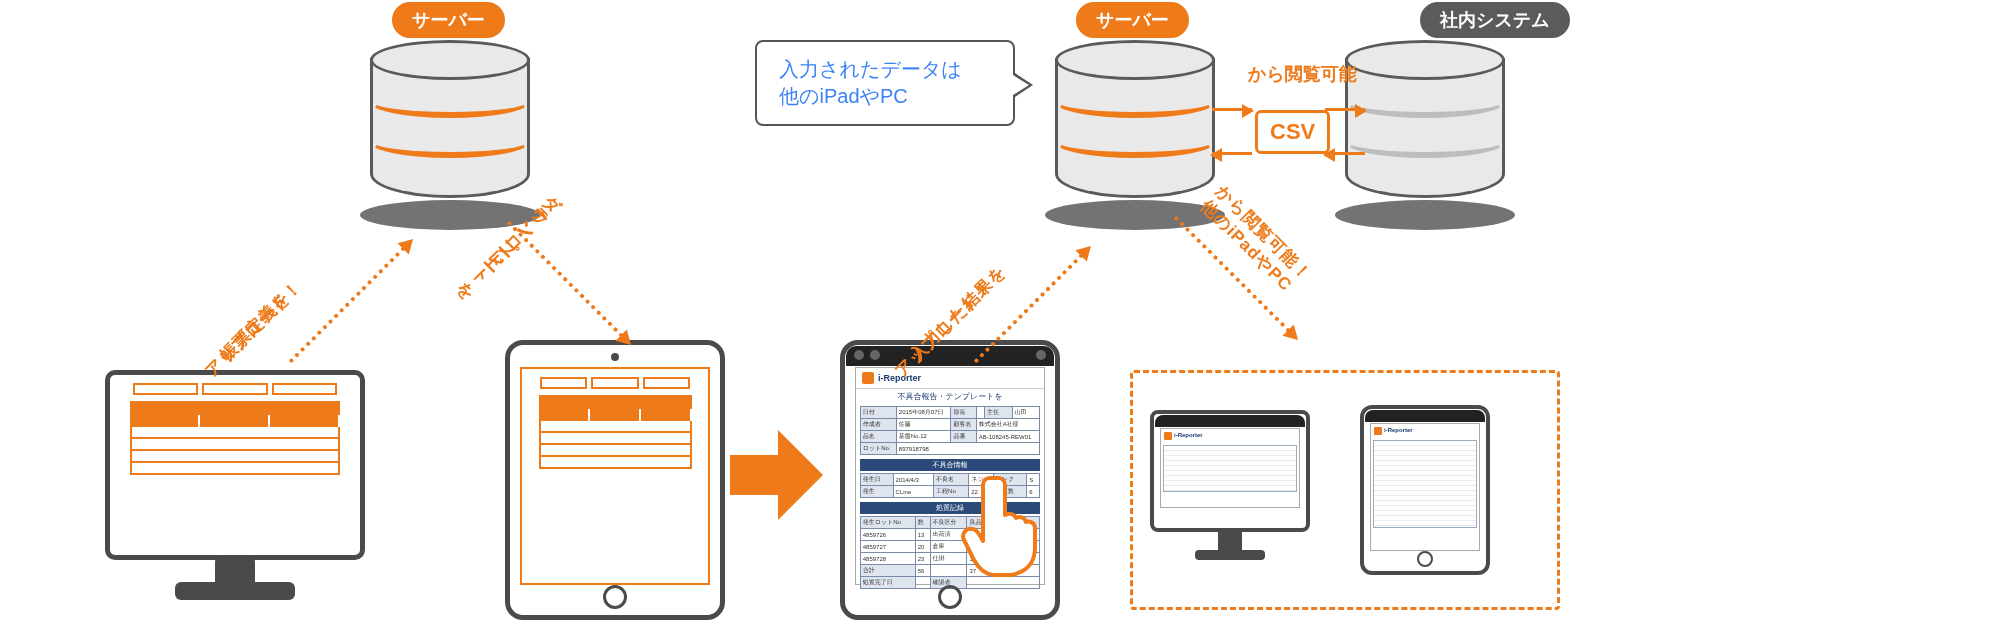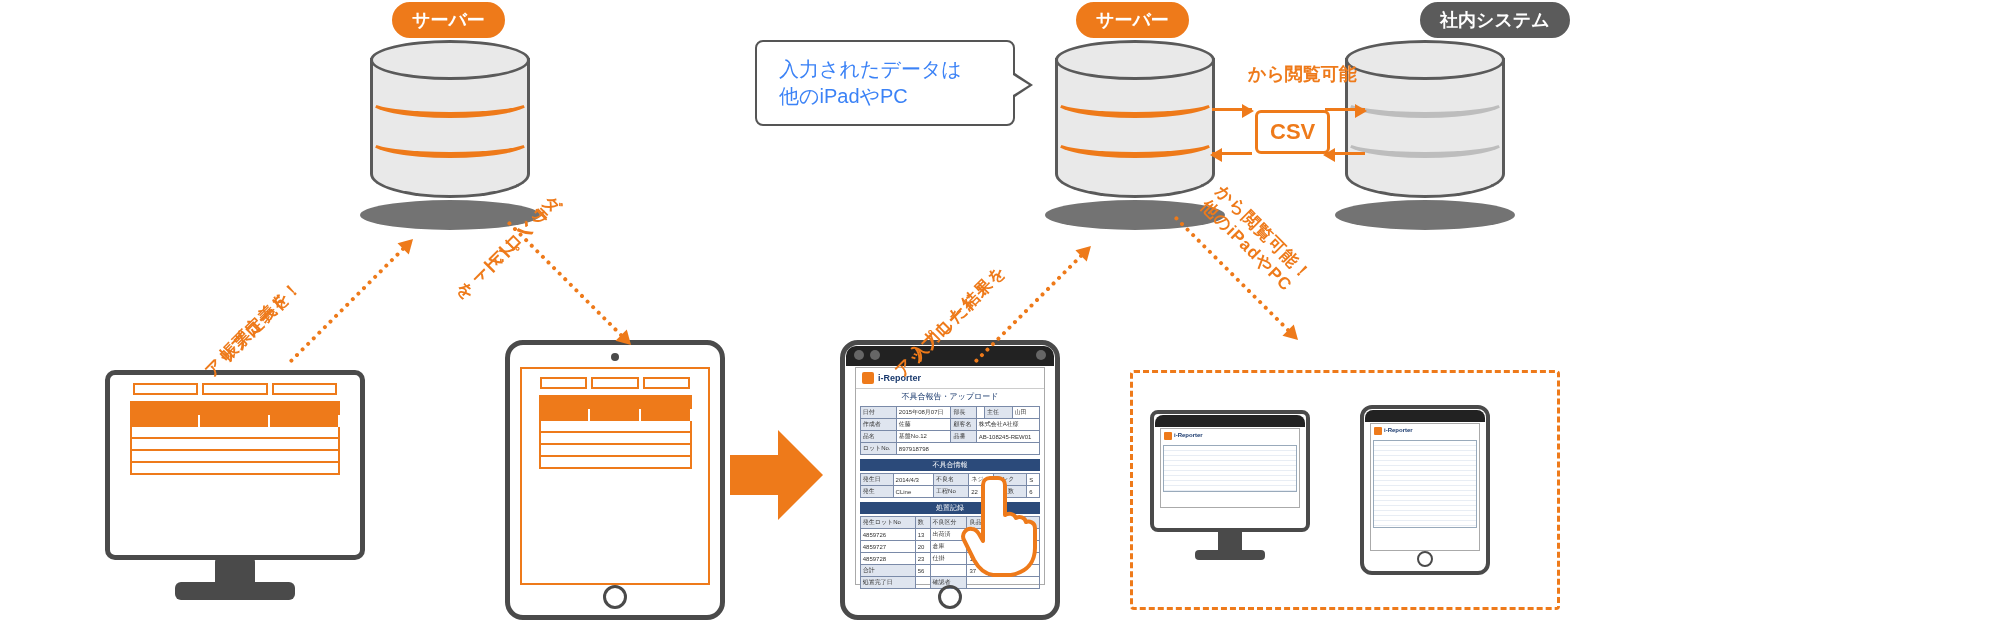--- a/index.html
+++ b/index.html
@@ -400,21 +400,21 @@
   <div class="reporter">
     <div class="topbar">
         <span class="dot" style="left:8px"></span>
         <span class="dot" style="left:24px"></span>
         <span class="dot" style="right:8px"></span>
       </div>
     <div class="brand">
         <span class="sq"></span>
         <span class="nm">i-Reporter</span>
       </div>
-    <div class="title">不具合報告・アップロード</div>
+    <div class="title">不具合報告・テンプレートを</div>
     <table>
       <tbody>
           <tr>
             <td class="h">日付</td>
             <td>2015年08月07日</td>
           <td class="h">部長</td>
             <td></td>
           <td class="h">主任</td>
             <td>山田</td>
           </tr>

